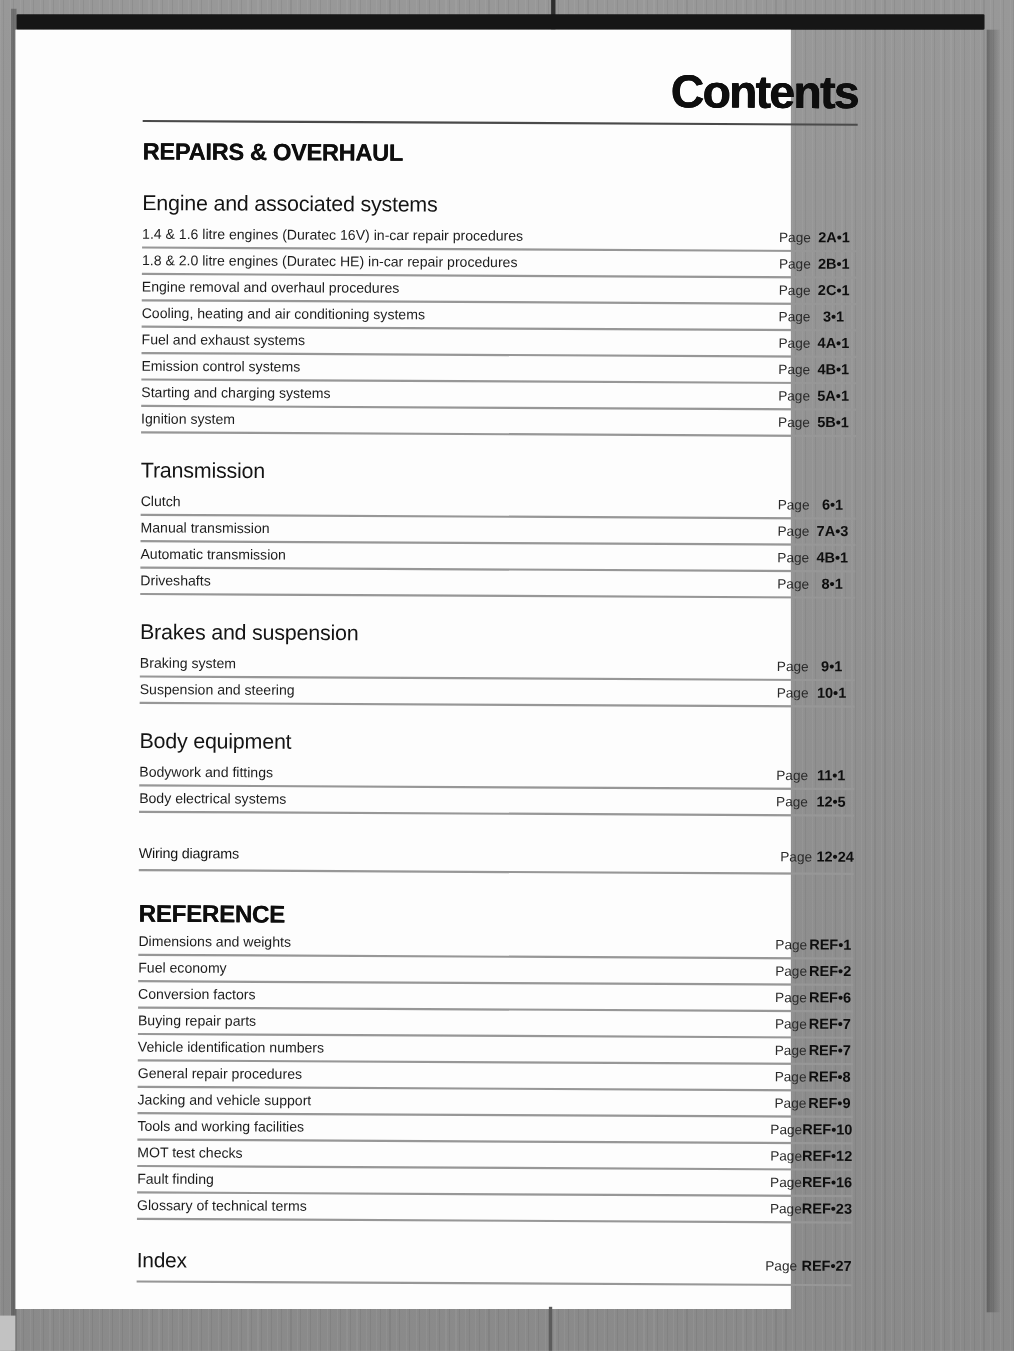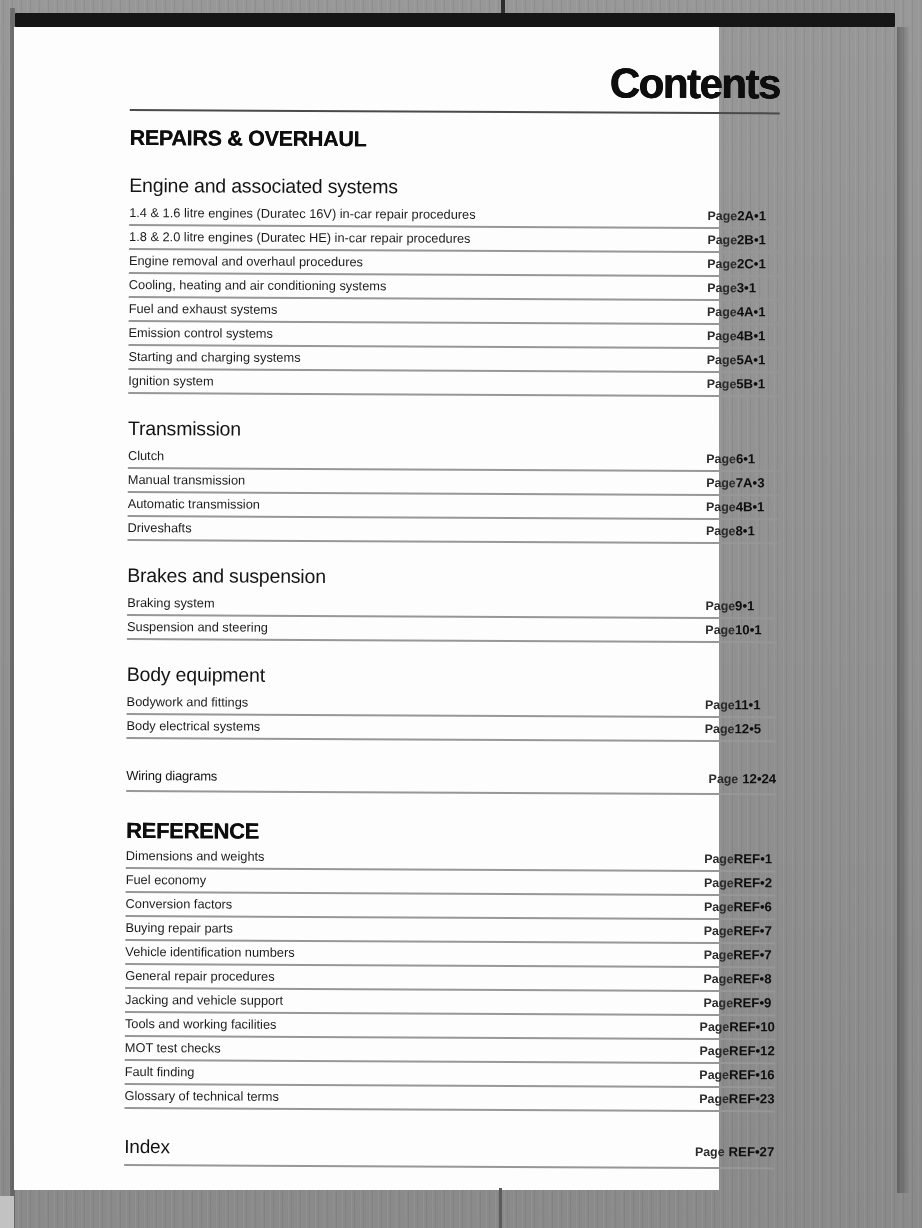--- a/index.html
+++ b/index.html
@@ -45,22 +45,22 @@
   }
   .group-heading.part{
     font-size:22px;font-weight:700;letter-spacing:-.3px;margin-top:26px;margin-bottom:1px;color:#0e0e0e;
     text-shadow:.3px 0 0 #0e0e0e;
   }
   .row{
     display:flex;align-items:baseline;
     padding:3px 0 4px 0;border-bottom:2px solid #979797;
   }
   .row-label{font-size:12.8px;color:#1c1c1c;letter-spacing:0;}
-  .row-page{margin-left:auto;font-size:12.4px;color:#2a2a2a;white-space:pre;font-weight:bold;}
-  .row-num{font-size:13.2px;font-weight:700;min-width:42px;text-align:left;color:#0e0e0e;}
+  .row-page{margin-left:auto;font-size:12.4px;color:#2a2a2a;white-space:pre;}
+  .row-num{font-size:13.2px;font-weight:700;min-width:42px;text-align:center;color:#0e0e0e;}
   .heading-row{border-bottom:2px solid #979797;padding-bottom:7px;}
   .heading-row.large{margin-top:26px;}
   .heading-row.medium{margin-top:24px;padding-bottom:6px;}
   .heading-row .hr-label{font-size:13px;font-weight:400;letter-spacing:-.2px;color:#141414;}
   .heading-row.medium .hr-label{font-size:19px;}
   .heading-row .row-num{min-width:0;margin-left:4px;}
 </style>
 </head>
 <body>
 

